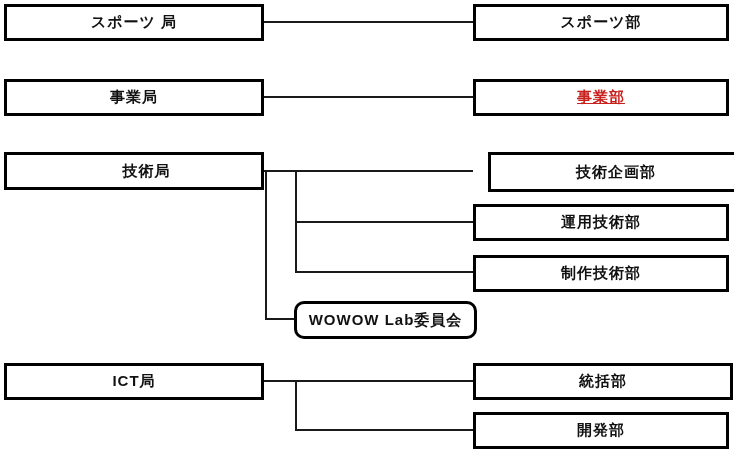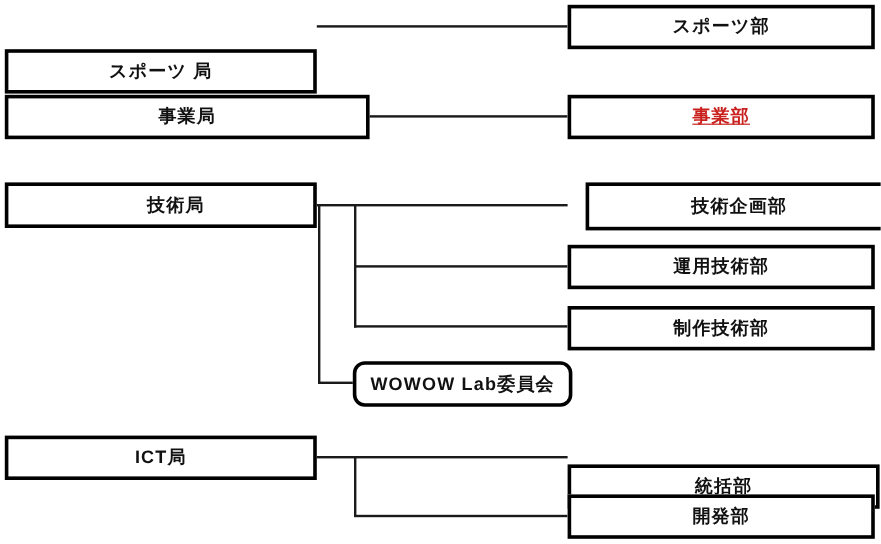--- a/index.html
+++ b/index.html
@@ -50,24 +50,24 @@
   <div class="line" style="left:264px; top:170px; width:209px; height:2px;"></div>
   <div class="line" style="left:295px; top:170px; width:2px;   height:103px;"></div>
   <div class="line" style="left:295px; top:221px; width:178px; height:2px;"></div>
   <div class="line" style="left:295px; top:271px; width:178px; height:2px;"></div>
   <div class="line" style="left:265px; top:170px; width:2px;   height:150px;"></div>
   <div class="line" style="left:265px; top:318px; width:29px;  height:2px;"></div>
   <div class="line" style="left:263px; top:380px; width:210px; height:2px;"></div>
   <div class="line" style="left:295px; top:380px; width:2px;   height:50px;"></div>
   <div class="line" style="left:295px; top:429px; width:178px; height:2px;"></div>
 
-  <div class="box" style="left:4px; top:4px;   width:260px; height:37px;margin-top:37px;">
+  <div class="box" style="left:4px; top:4px;   width:260px; height:37px;">
     <span class="label">スポーツ 局</span>
   </div>
-  <div class="box" style="left:4px; top:79px;  width:304px; height:37px;text-align:right;">
+  <div class="box" style="left:4px; top:79px;  width:260px; height:37px;text-align:right;">
     <span class="label">事業局</span>
   </div>
   <div class="box" style="left:4px; top:152px; width:260px; height:38px;padding-left:25px;">
     <span class="label">技術局</span>
   </div>
   <div class="box" style="left:473px; top:4px;   width:256px; height:37px;">
     <span class="label">スポーツ部</span>
   </div>
 
   <div class="box" style="left:4px; top:363px; width:260px; height:37px;">
@@ -78,21 +78,21 @@
   </div>
   <div class="box" style="left:488px; top:152px; width:256px; height:40px;">
     <span class="label">技術企画部</span>
   </div>
   <div class="box" style="left:473px; top:204px; width:256px; height:37px;font-family:Liberation Serif, serif;">
     <span class="label">運用技術部</span>
   </div>
   <div class="box" style="left:473px; top:255px; width:256px; height:37px;">
     <span class="label">制作技術部</span>
   </div>
-  <div class="box" style="left:473px; top:363px; width:260px; height:37px;margin-top:24px;">
+  <div class="box" style="left:473px; top:363px; width:260px; height:37px;">
     <span class="label">統括部</span>
   </div>
   <div class="box" style="left:473px; top:412px; width:256px; height:37px;text-align:right;">
     <span class="label">開発部</span>
   </div>
 
   <div class="box" style="left:294px; top:301px; width:183px; height:38px;border-radius:10px;">
     <span class="label">WOWOW Lab委員会</span>
   </div>
 

